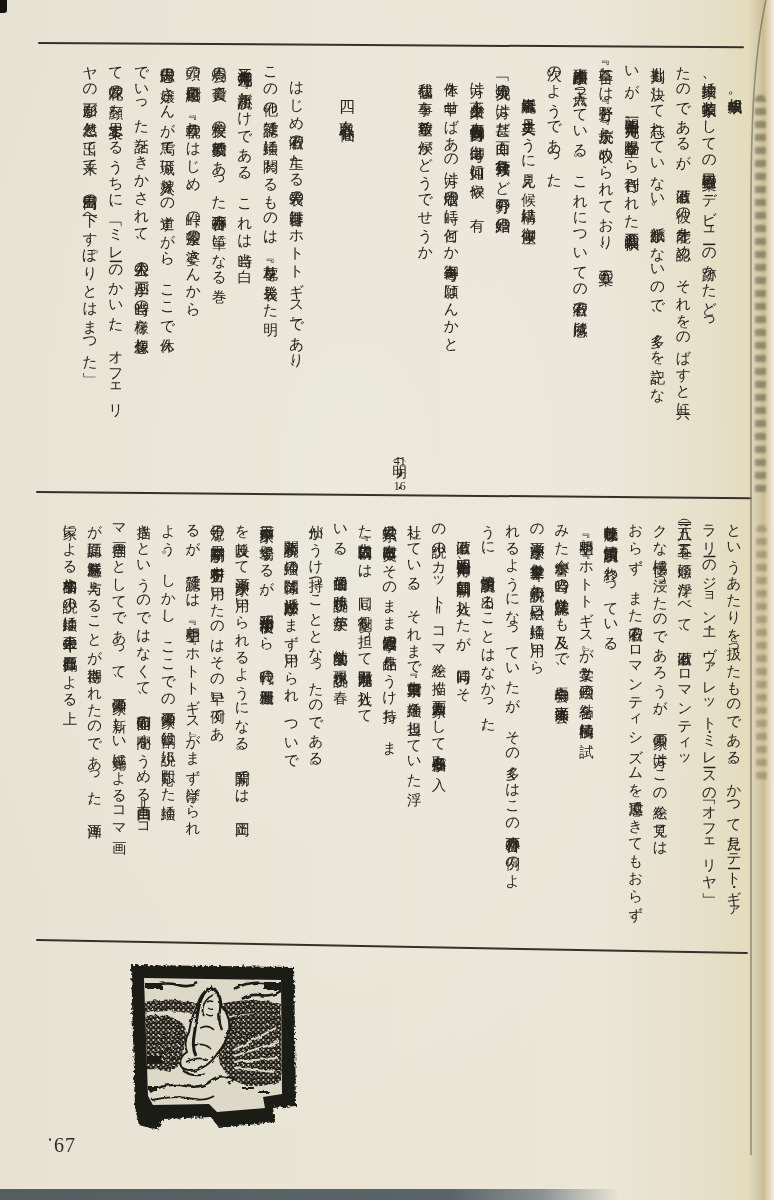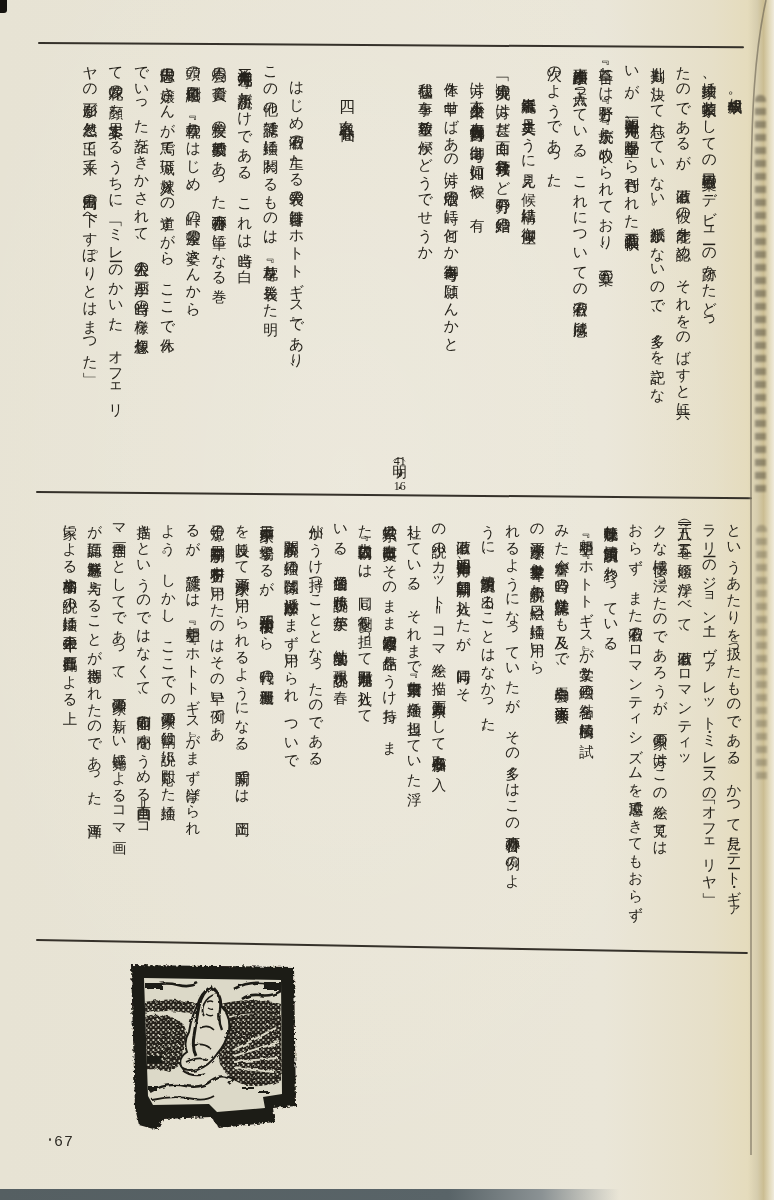--- a/index.html
+++ b/index.html
@@ -31,21 +31,21 @@
     position:absolute; writing-mode:vertical-rl; text-orientation:mixed;
     color:#26231c; overflow:hidden;
   }
   #upper-cols{left:55px;top:56px;width:692px;height:441px;font-size:14.8px;line-height:25.8px;letter-spacing:0.8px;}
   #lower-cols{left:52px;top:514px;width:694px;height:434px;font-size:14.5px;line-height:24.6px;letter-spacing:0.8px;}
   .col{margin:0;white-space:nowrap;}
   .heading{font-size:16px;letter-spacing:2px;}
   .citation{text-align:end;}
   .tcy{text-combine-upright:all;-webkit-text-combine:horizontal;font-size:12px;letter-spacing:0;}
   
-  .pagenum{position:absolute;left:54px;top:1134px;font-size:15px;color:#2d2a24;letter-spacing:1px;font-family:Liberation Mono, monospace;}
+  .pagenum{position:absolute;left:54px;top:1134px;font-size:20px;color:#2d2a24;letter-spacing:1px;}
   .pagenum .speck{position:absolute;left:-5px;top:4px;width:2px;height:3px;background:#3a362e;border-radius:50%;}
   
   .woodcut{position:absolute;left:122px;top:958px;}
 </style>
 </head>
 <body>
 
 <div id="scan">
 
   <div class="corner-mark"></div>

